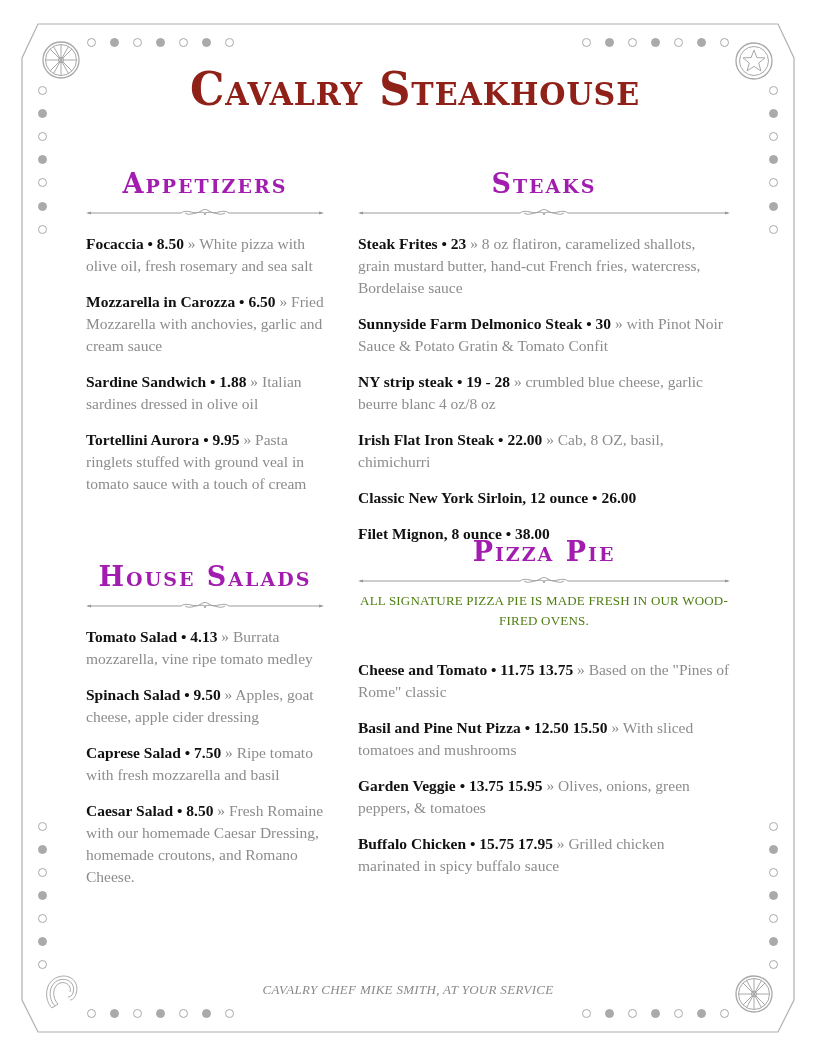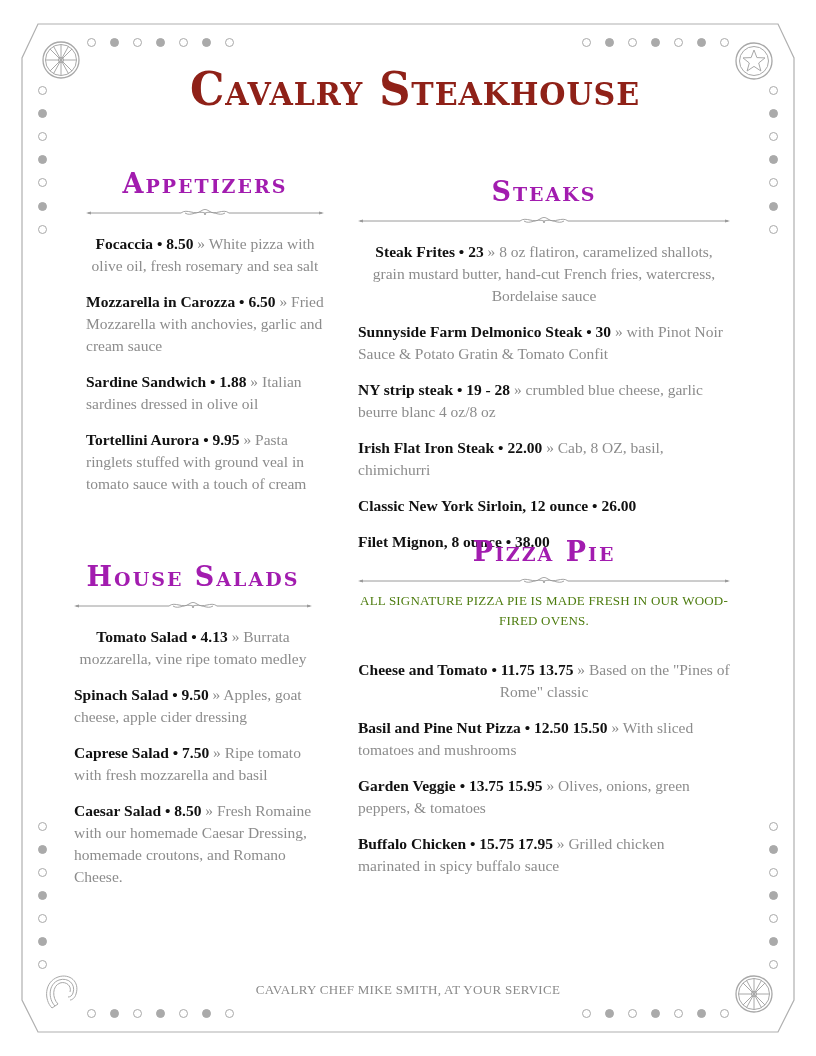--- a/index.html
+++ b/index.html
@@ -27,28 +27,28 @@
     }
     .divider { position: relative; height: 12px; margin-top: 10px; }
     .divider svg { position: absolute; left: 0; top: 0; width: 100%; height: 12px; }
 
     .note {
       text-align: center; font-family: "Liberation Serif", serif; font-size: 13px;
       color: #4d7c0f; line-height: 20px; margin-top: 4px; letter-spacing: 0.2px;
     }
 
     .item { font-family: "Liberation Serif", serif; font-size: 15.5px; line-height: 22px; margin-top: 14px; }
-    .item:first-of-type { margin-top: 14px; text-align: center; }
+    .item:first-of-type { margin-top: 14px; }
     .item .name { font-weight: bold; color: #111; }
     .item .price { font-weight: bold; color: #111; }
     .item .desc { color: #8c8c8c; }
 
     .footer {
       position: absolute; left: 0; width: 816px; top: 982px; text-align: center;
-      font-family: "Liberation Serif", serif; font-size: 13px; color: #8a8a8a; letter-spacing: 0.3px;
+      font-family: "Liberation Serif", serif; font-size: 13px; color: #8a8a8a; letter-spacing: 0.3px; font-style: italic;
     }
   </style>
 </head>
 <body>
 
 <svg class="frame" viewBox="0 0 816 1056" width="816" height="1056">
   <polygon points="38,24 778,24 794,58 794,1000 778,1032 38,1032 22,1000 22,58" fill="none" stroke="#b0b0b0" stroke-width="1.2"></polygon>
 </svg>
 
 <div id="dots">
@@ -166,21 +166,21 @@
   </svg>
     </div>
   <div class="items">
       <div class="item" style="margin-top: 14px;"><span class="name">Focaccia</span><span class="price"> • 8.50</span><span class="desc"> » White pizza with olive oil, fresh rosemary and sea salt</span></div>
       <div class="item"><span class="name">Mozzarella in Carozza</span><span class="price"> • 6.50</span><span class="desc"> » Fried Mozzarella with anchovies, garlic and cream sauce</span></div>
       <div class="item"><span class="name">Sardine Sandwich</span><span class="price"> • 1.88</span><span class="desc"> » Italian sardines dressed in olive oil</span></div>
       <div class="item"><span class="name">Tortellini Aurora</span><span class="price"> • 9.95</span><span class="desc"> » Pasta ringlets stuffed with ground veal in tomato sauce with a touch of cream</span></div>
     </div>
 </div>
 
-<div class="section" style="left:358px;top:178px;width:372px;">
+<div class="section" style="left:358px;top:170px;width:372px;">
   <div class="sec-head">Steaks</div>
   <div class="divider">
       <svg viewBox="0 0 372 12" preserveAspectRatio="none">
     <line x1="2" y1="6" x2="370" y2="6" stroke="#9a9a9a" stroke-width="1"></line>
     <polygon points="0,6 5,4.5 5,7.5" fill="#9a9a9a"></polygon>
     <polygon points="372,6 367,4.5 367,7.5" fill="#9a9a9a"></polygon>
     <rect x="162" y="1" width="48" height="10" fill="#fff"></rect>
     <path d="M162,6 C168,1 176,9 182,4 C185,2 187,2 190,4 C196,9 204,1 210,6
              M166,6 C172,10 178,3 186,6 C194,3 200,10 206,6" fill="none" stroke="#9a9a9a" stroke-width="0.9"></path>
     <circle cx="186" cy="7" r="1" fill="#9a9a9a"></circle>
@@ -189,21 +189,21 @@
   <div class="items">
       <div class="item" style="margin-top: 14px;"><span class="name">Steak Frites</span><span class="price"> • 23</span><span class="desc"> » 8 oz flatiron, caramelized shallots, grain mustard butter, hand-cut French fries, watercress, Bordelaise sauce</span></div>
       <div class="item"><span class="name">Sunnyside Farm Delmonico Steak</span><span class="price"> • 30</span><span class="desc"> » with Pinot Noir Sauce &amp; Potato Gratin &amp; Tomato Confit</span></div>
       <div class="item"><span class="name">NY strip steak</span><span class="price"> • 19 - 28</span><span class="desc"> » crumbled blue cheese, garlic beurre blanc 4 oz/8 oz</span></div>
       <div class="item"><span class="name">Irish Flat Iron Steak</span><span class="price"> • 22.00</span><span class="desc"> » Cab, 8 OZ, basil, chimichurri</span></div>
       <div class="item"><span class="name">Classic New York Sirloin, 12 ounce</span><span class="price"> • 26.00</span></div>
       <div class="item"><span class="name">Filet Mignon, 8 ounce</span><span class="price"> • 38.00</span></div>
     </div>
 </div>
 
-<div class="section" style="left:74px;top:563px;width:238px;">
+<div class="section" style="left:86px;top:563px;width:238px;">
   <div class="sec-head">House Salads</div>
   <div class="divider">
       <svg viewBox="0 0 238 12" preserveAspectRatio="none">
     <line x1="2" y1="6" x2="236" y2="6" stroke="#9a9a9a" stroke-width="1"></line>
     <polygon points="0,6 5,4.5 5,7.5" fill="#9a9a9a"></polygon>
     <polygon points="238,6 233,4.5 233,7.5" fill="#9a9a9a"></polygon>
     <rect x="95" y="1" width="48" height="10" fill="#fff"></rect>
     <path d="M95,6 C101,1 109,9 115,4 C118,2 120,2 123,4 C129,9 137,1 143,6
              M99,6 C105,10 111,3 119,6 C127,3 133,10 139,6" fill="none" stroke="#9a9a9a" stroke-width="0.9"></path>
     <circle cx="119" cy="7" r="1" fill="#9a9a9a"></circle>

